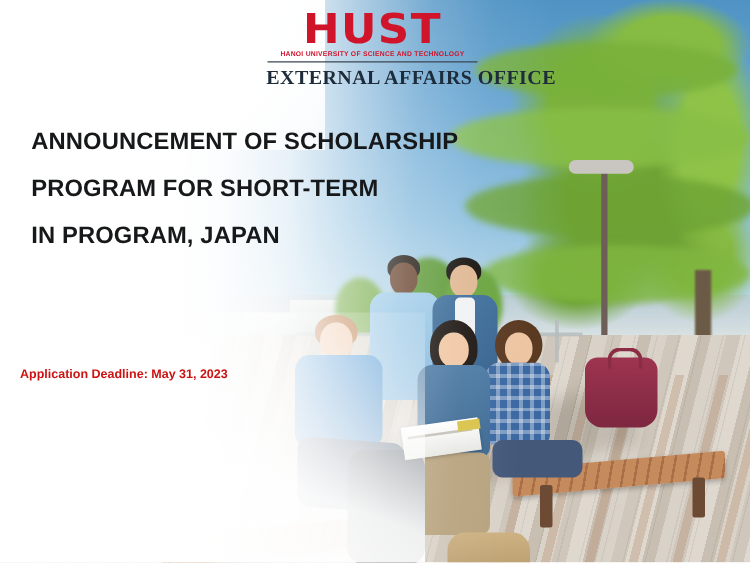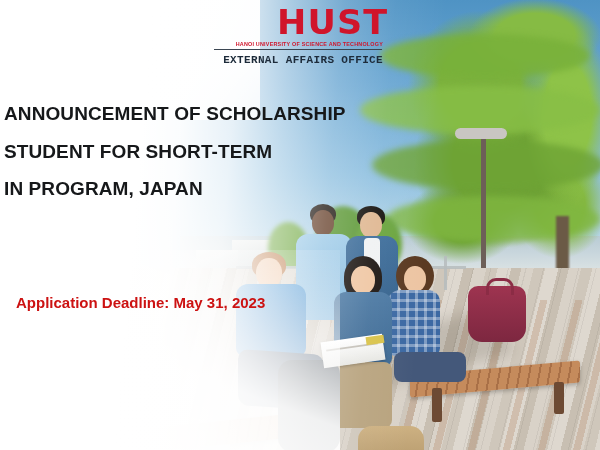--- a/index.html
+++ b/index.html
@@ -171,50 +171,50 @@
   .scrim-bottom{
     position:absolute;left:0;top:250px;width:340px;height:200px;
     background:linear-gradient(200deg, rgba(255,255,255,.10) 0%, rgba(255,255,255,.92) 55%, rgba(255,255,255,1) 100%);
   }
   .scrim-topleft{
     position:absolute;left:0;top:0;width:260px;height:120px;
     background:linear-gradient(160deg, rgba(255,255,255,1) 0%, rgba(255,255,255,.96) 70%, rgba(255,255,255,.8) 100%);
   }
 
   
-  .logo{position:absolute;left:213px;top:6px;width:170px;text-align:right;}
+  .logo{position:absolute;left:213px;top:6px;width:170px;text-align:center;}
   .logo-word{
     font-size:33px;font-weight:700;letter-spacing:1px;line-height:1;
     color:#d0152b;font-family:"DejaVu Sans",sans-serif;
     transform:scaleX(1.06);transform-origin:center;
   }
   .logo-sub{
     margin-top:2px;
     font-size:5.4px;font-weight:700;letter-spacing:.22px;
     color:#d0152b;white-space:nowrap;
     font-family:"Liberation Sans",sans-serif;
   }
   .logo-rule{margin:2px auto 0;width:168px;height:1px;background:#3b4652;}
   .logo-office{
     margin-top:4px;
-    font-size:11px;font-weight:700;letter-spacing:.35px;
+    font-size:16px;font-weight:700;letter-spacing:.35px;
     color:#1d2b3a;white-space:nowrap;
-    font-family:Liberation Mono, monospace;
-  }
-
-  
-  .headline{position:absolute;left:4px;top:95px;width:400px;}
+    font-family:Liberation Serif, serif;
+  }
+
+  
+  .headline{position:absolute;left:25px;top:95px;width:400px;}
   .hl-line{
     font-size:19px;font-weight:700;letter-spacing:.1px;
     color:#16181a;line-height:37.5px;white-space:nowrap;
     font-family:"Liberation Sans",sans-serif;
   }
   .deadline{
     position:absolute;left:16px;top:294px;
-    font-size:15px;font-weight:700;color:#cc1212;white-space:nowrap;
+    font-size:10px;font-weight:700;color:#cc1212;white-space:nowrap;
     font-family:"Liberation Sans",sans-serif;
   }
 </style>
 </head>
 <body>
 
 <div id="banner">
 
   <div class="photo">
     <div class="sky"></div>
@@ -297,19 +297,19 @@
 
   <div class="logo">
     <div class="logo-word">HUST</div>
     <div class="logo-sub">HANOI UNIVERSITY OF SCIENCE AND TECHNOLOGY</div>
     <div class="logo-rule"></div>
     <div class="logo-office">EXTERNAL AFFAIRS OFFICE</div>
   </div>
 
   <div class="headline">
     <div class="hl-line">ANNOUNCEMENT OF SCHOLARSHIP</div>
-    <div class="hl-line">STUDENT FOR SHORT-TERM</div>
+    <div class="hl-line">PROGRAM FOR SHORT-TERM</div>
     <div class="hl-line">IN PROGRAM, JAPAN</div>
   </div>
 
   <div class="deadline">Application Deadline: May 31, 2023</div>
 
 </div>
 
 </body></html>

